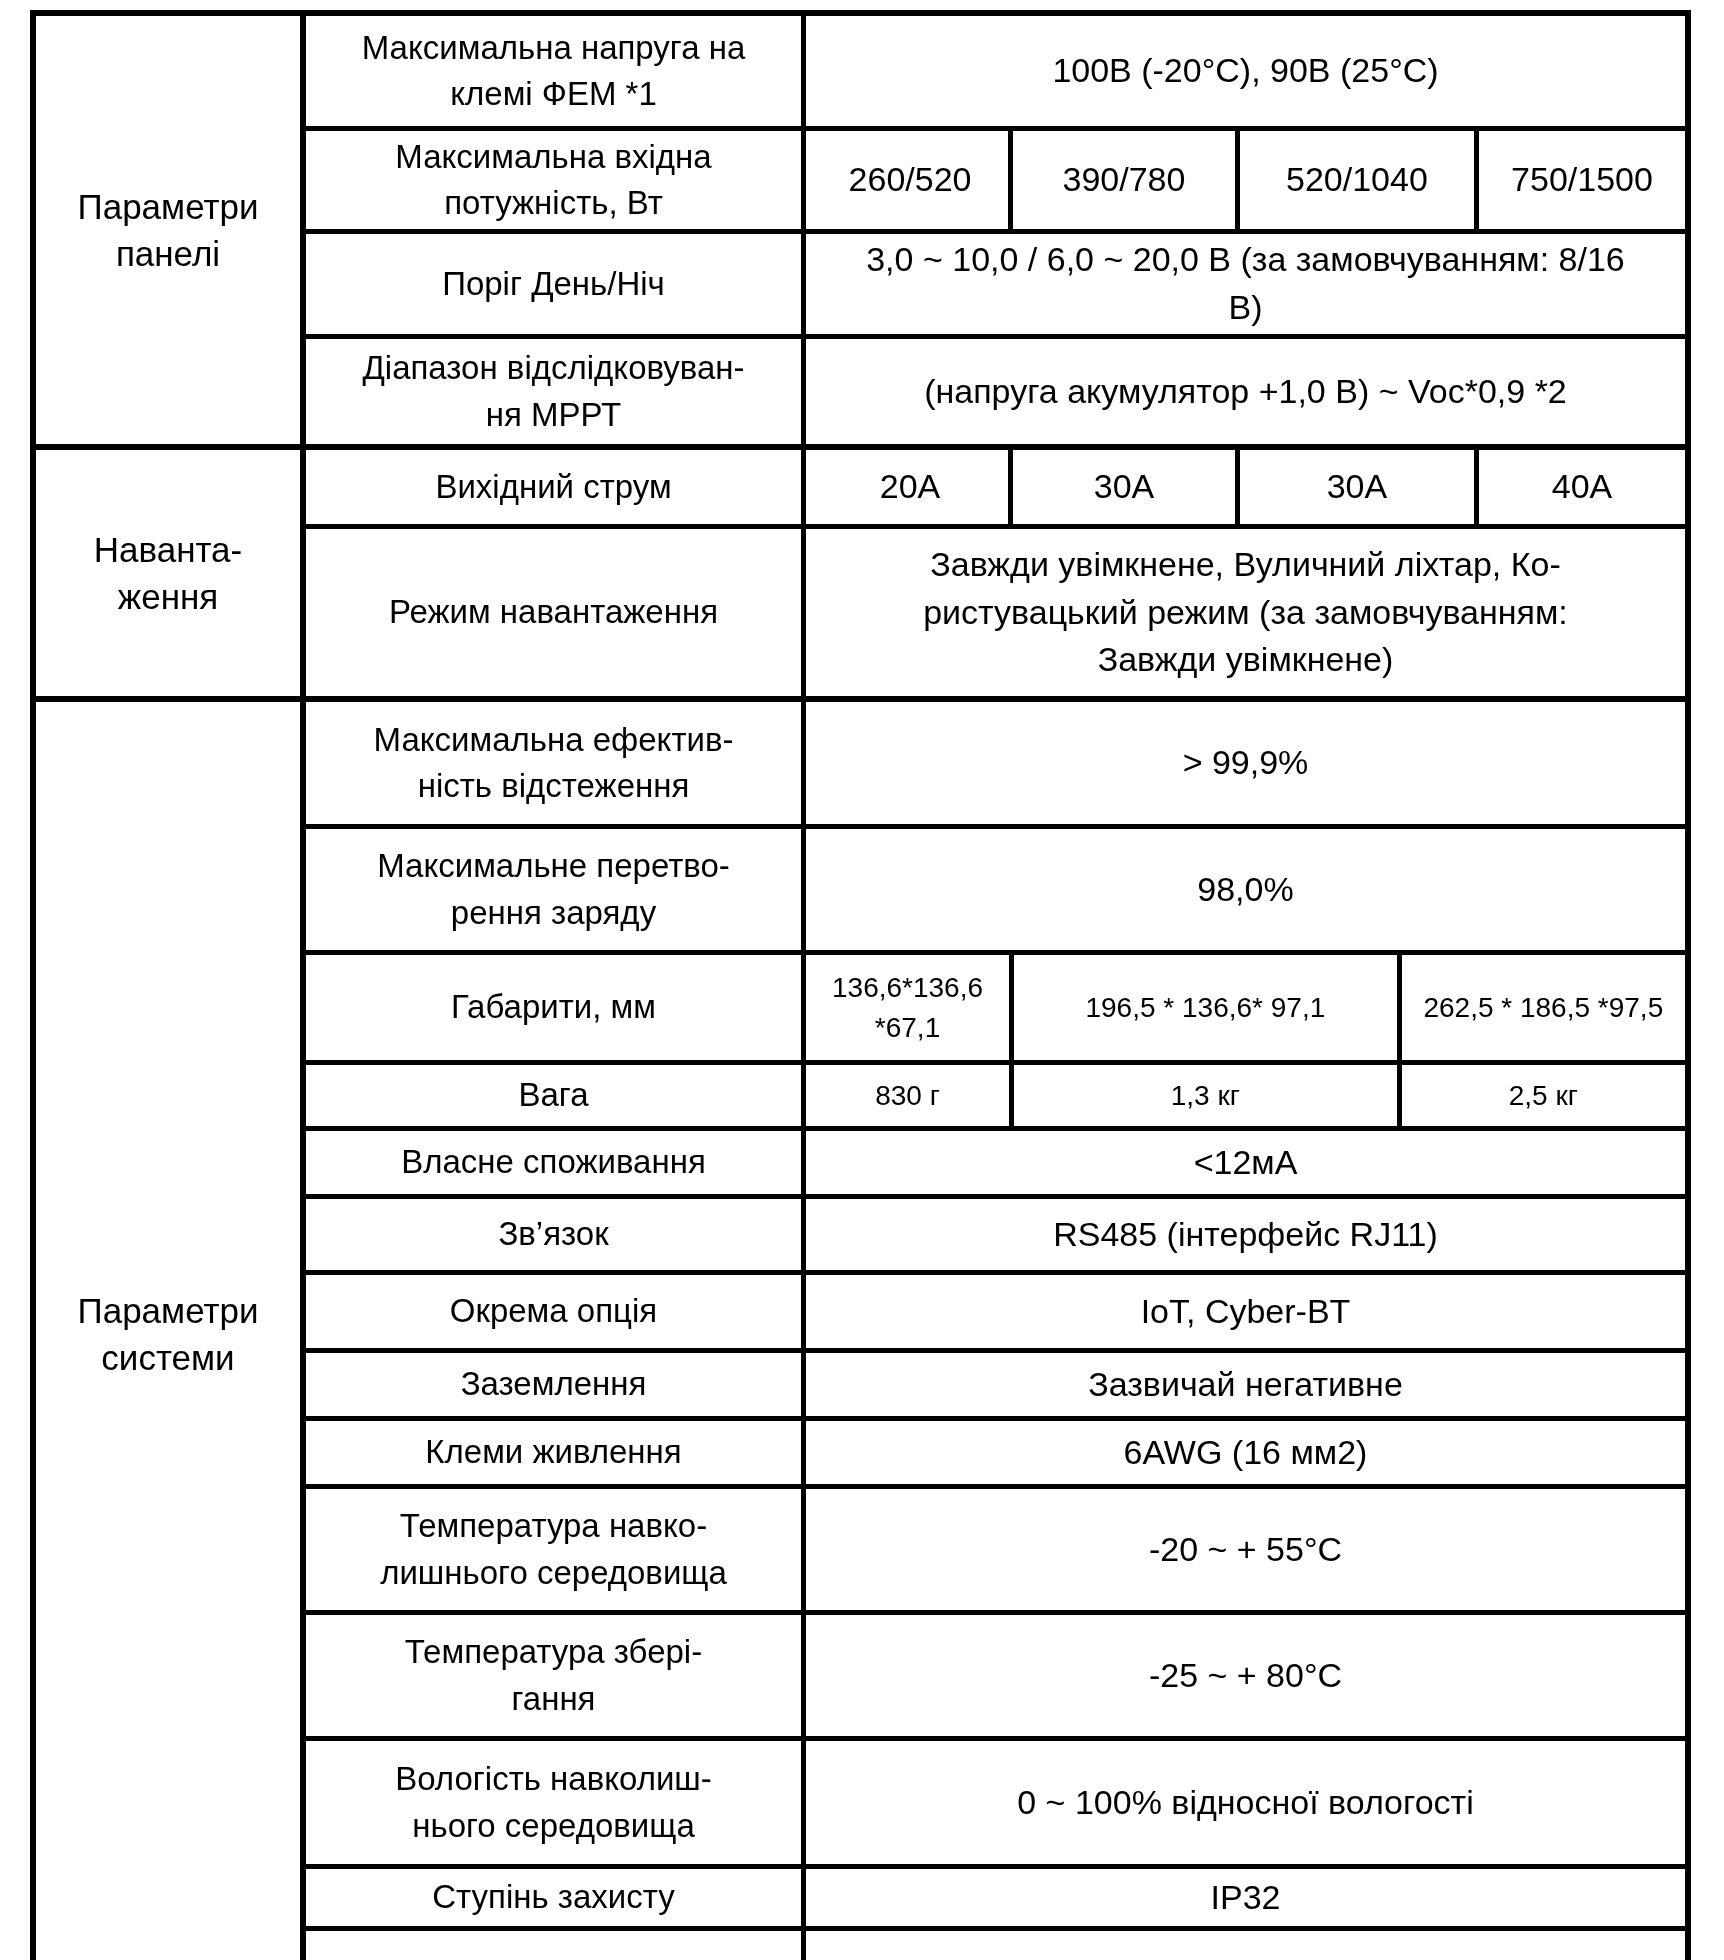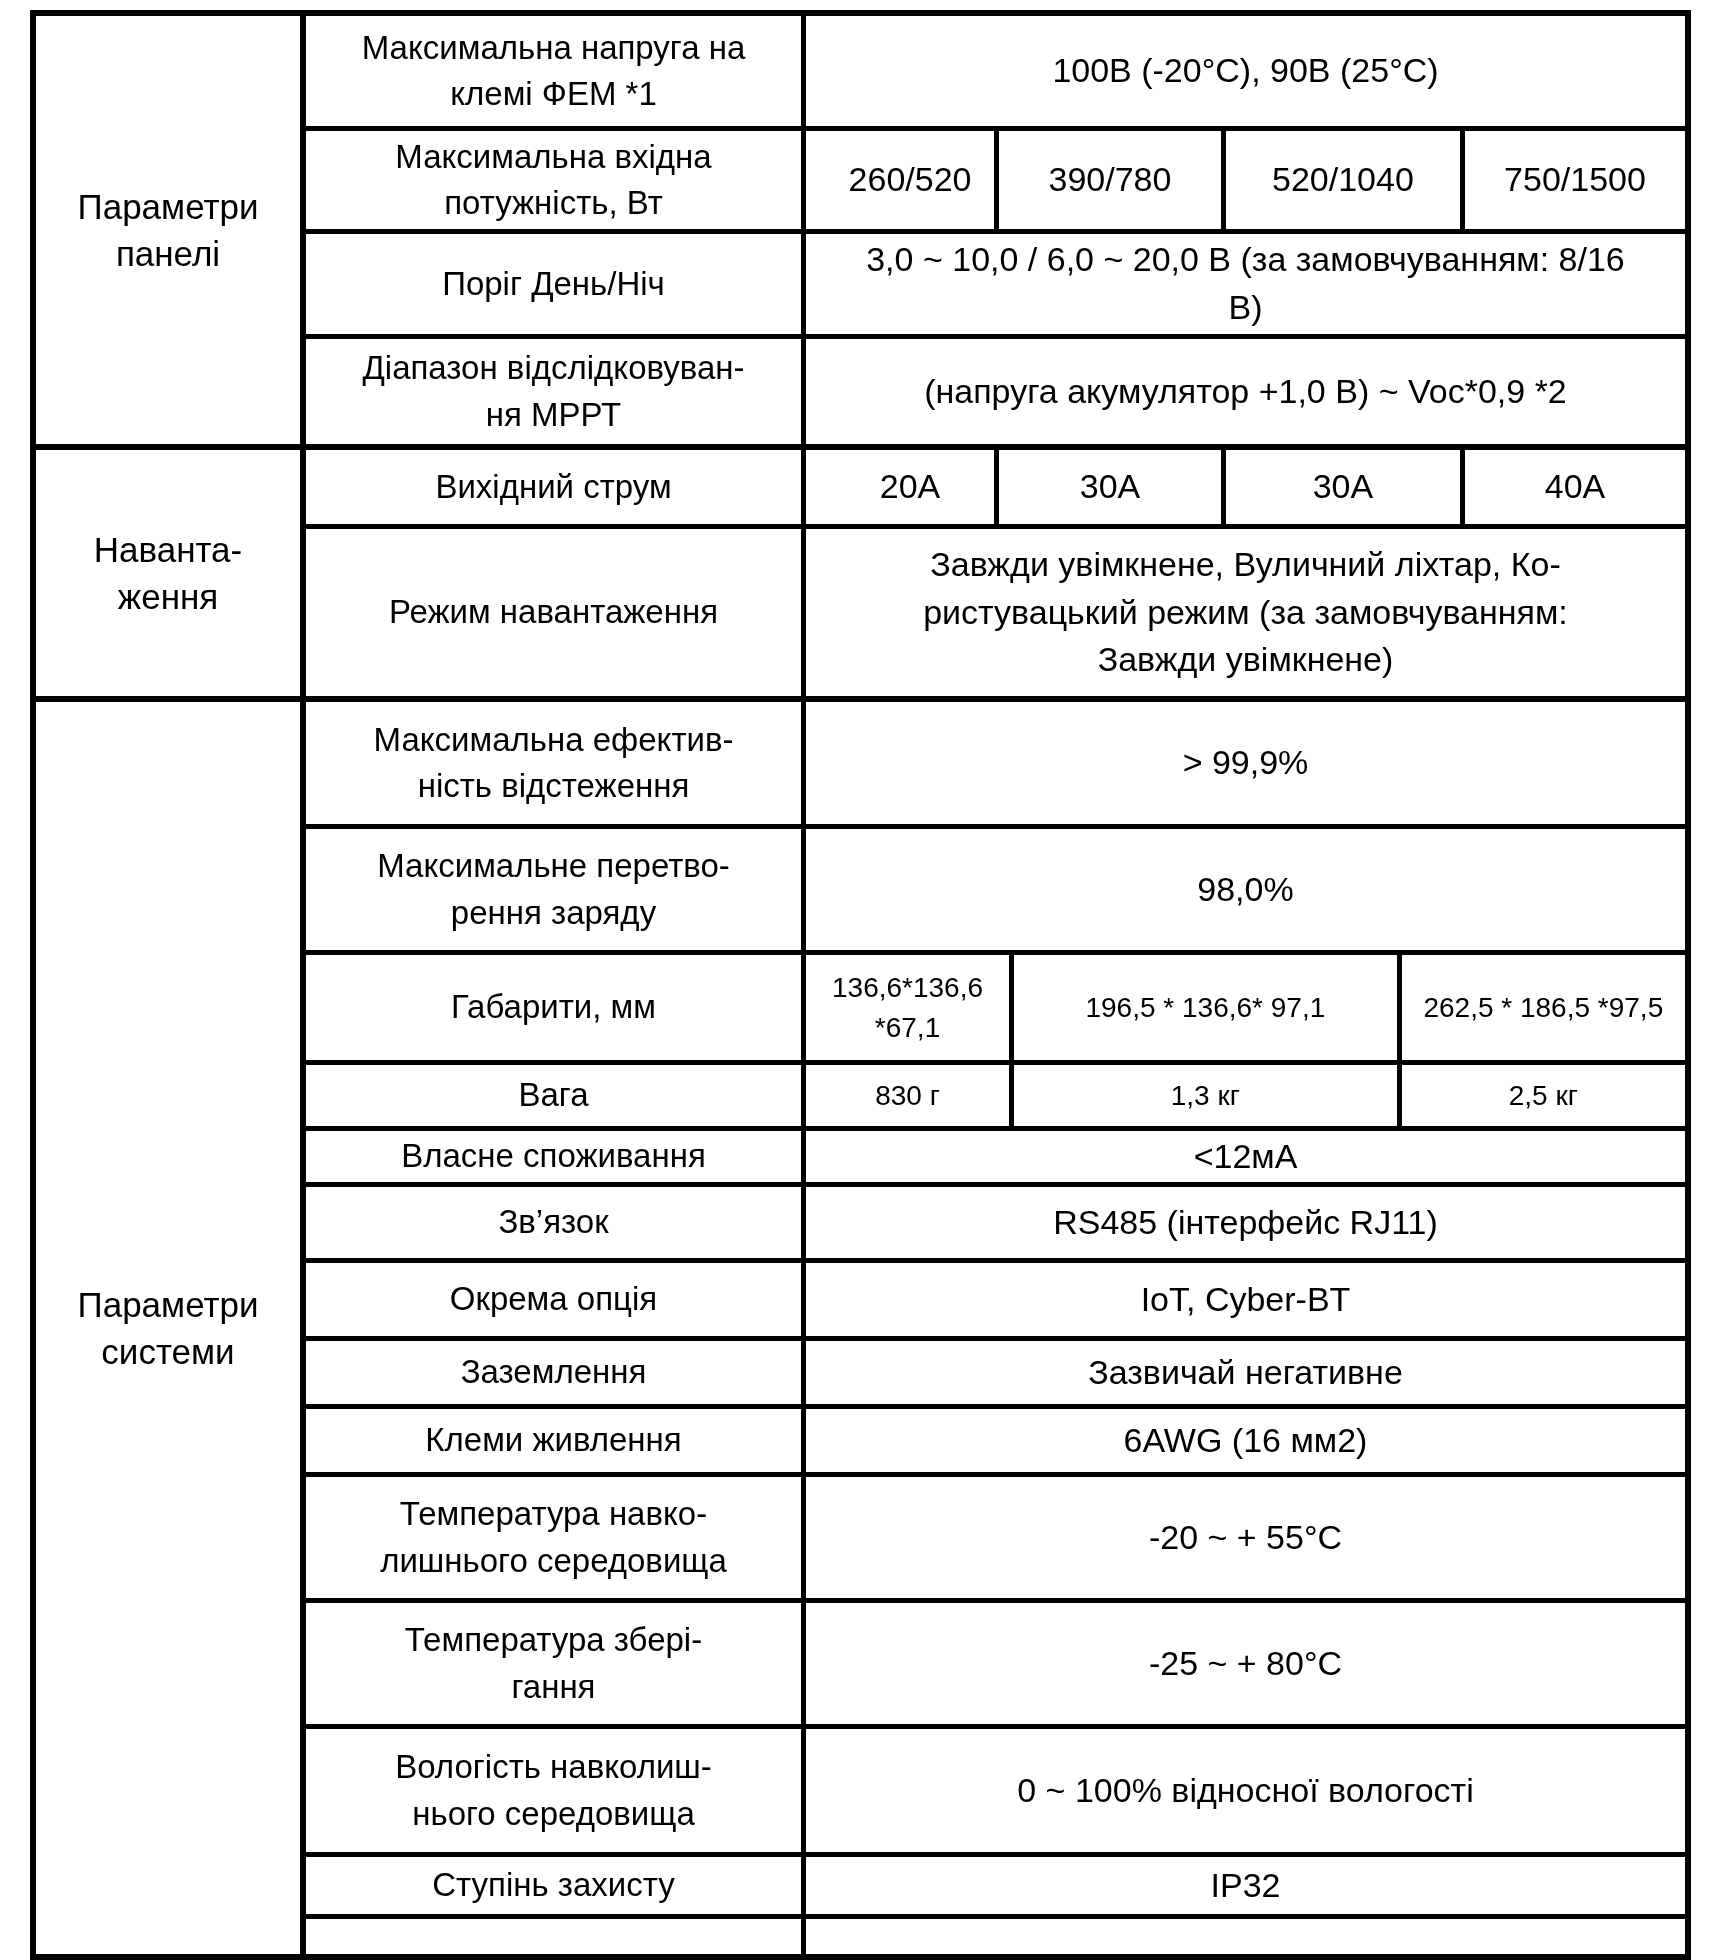--- a/index.html
+++ b/index.html
@@ -91,21 +91,21 @@
     line-height: 1.4;
     white-space: pre-line;
     padding: 4px 8px;
     min-width: 0;
   }
   .value-cell + .value-cell {
     border-left: 5px solid #000;
   }
   .single { flex: 1 1 auto; }
   .q1 { flex: 0 0 21.4%; padding-left: 28px; }
-  .q2 { flex: 0 0 25.8%; }
+  .q2 { flex: 0 0 25.8%; margin-left: 14px; }
   .q3 { flex: 0 0 27.2%; padding-left: 8px; }
   .q4 { flex: 1 1 auto; }
   .t1 { flex: 0 0 23.1%; }
   .t2 { flex: 0 0 44.1%; }
   .t3 { flex: 1 1 auto; }
   .row.small .value-cell { font-size: 28px; padding: 4px 4px; }
 </style>
 </head>
 <body>
 
@@ -202,21 +202,21 @@
           </div>
         </div>
         <div class="row small" style="height:66px">
           <div class="param-cell">Вага</div>
           <div class="values">
             <div class="value-cell t1">830 г</div>
             <div class="value-cell t2">1,3 кг</div>
             <div class="value-cell t3">2,5 кг</div>
           </div>
         </div>
-        <div class="row" style="height:56px">
+        <div class="row" style="height:68px">
           <div class="param-cell">Власне споживання</div>
           <div class="values">
             <div class="value-cell single">&lt;12мА</div>
           </div>
         </div>
         <div class="row" style="height:76px">
           <div class="param-cell">Зв’язок</div>
           <div class="values">
             <div class="value-cell single">RS485 (інтерфейс RJ11)</div>
           </div>

